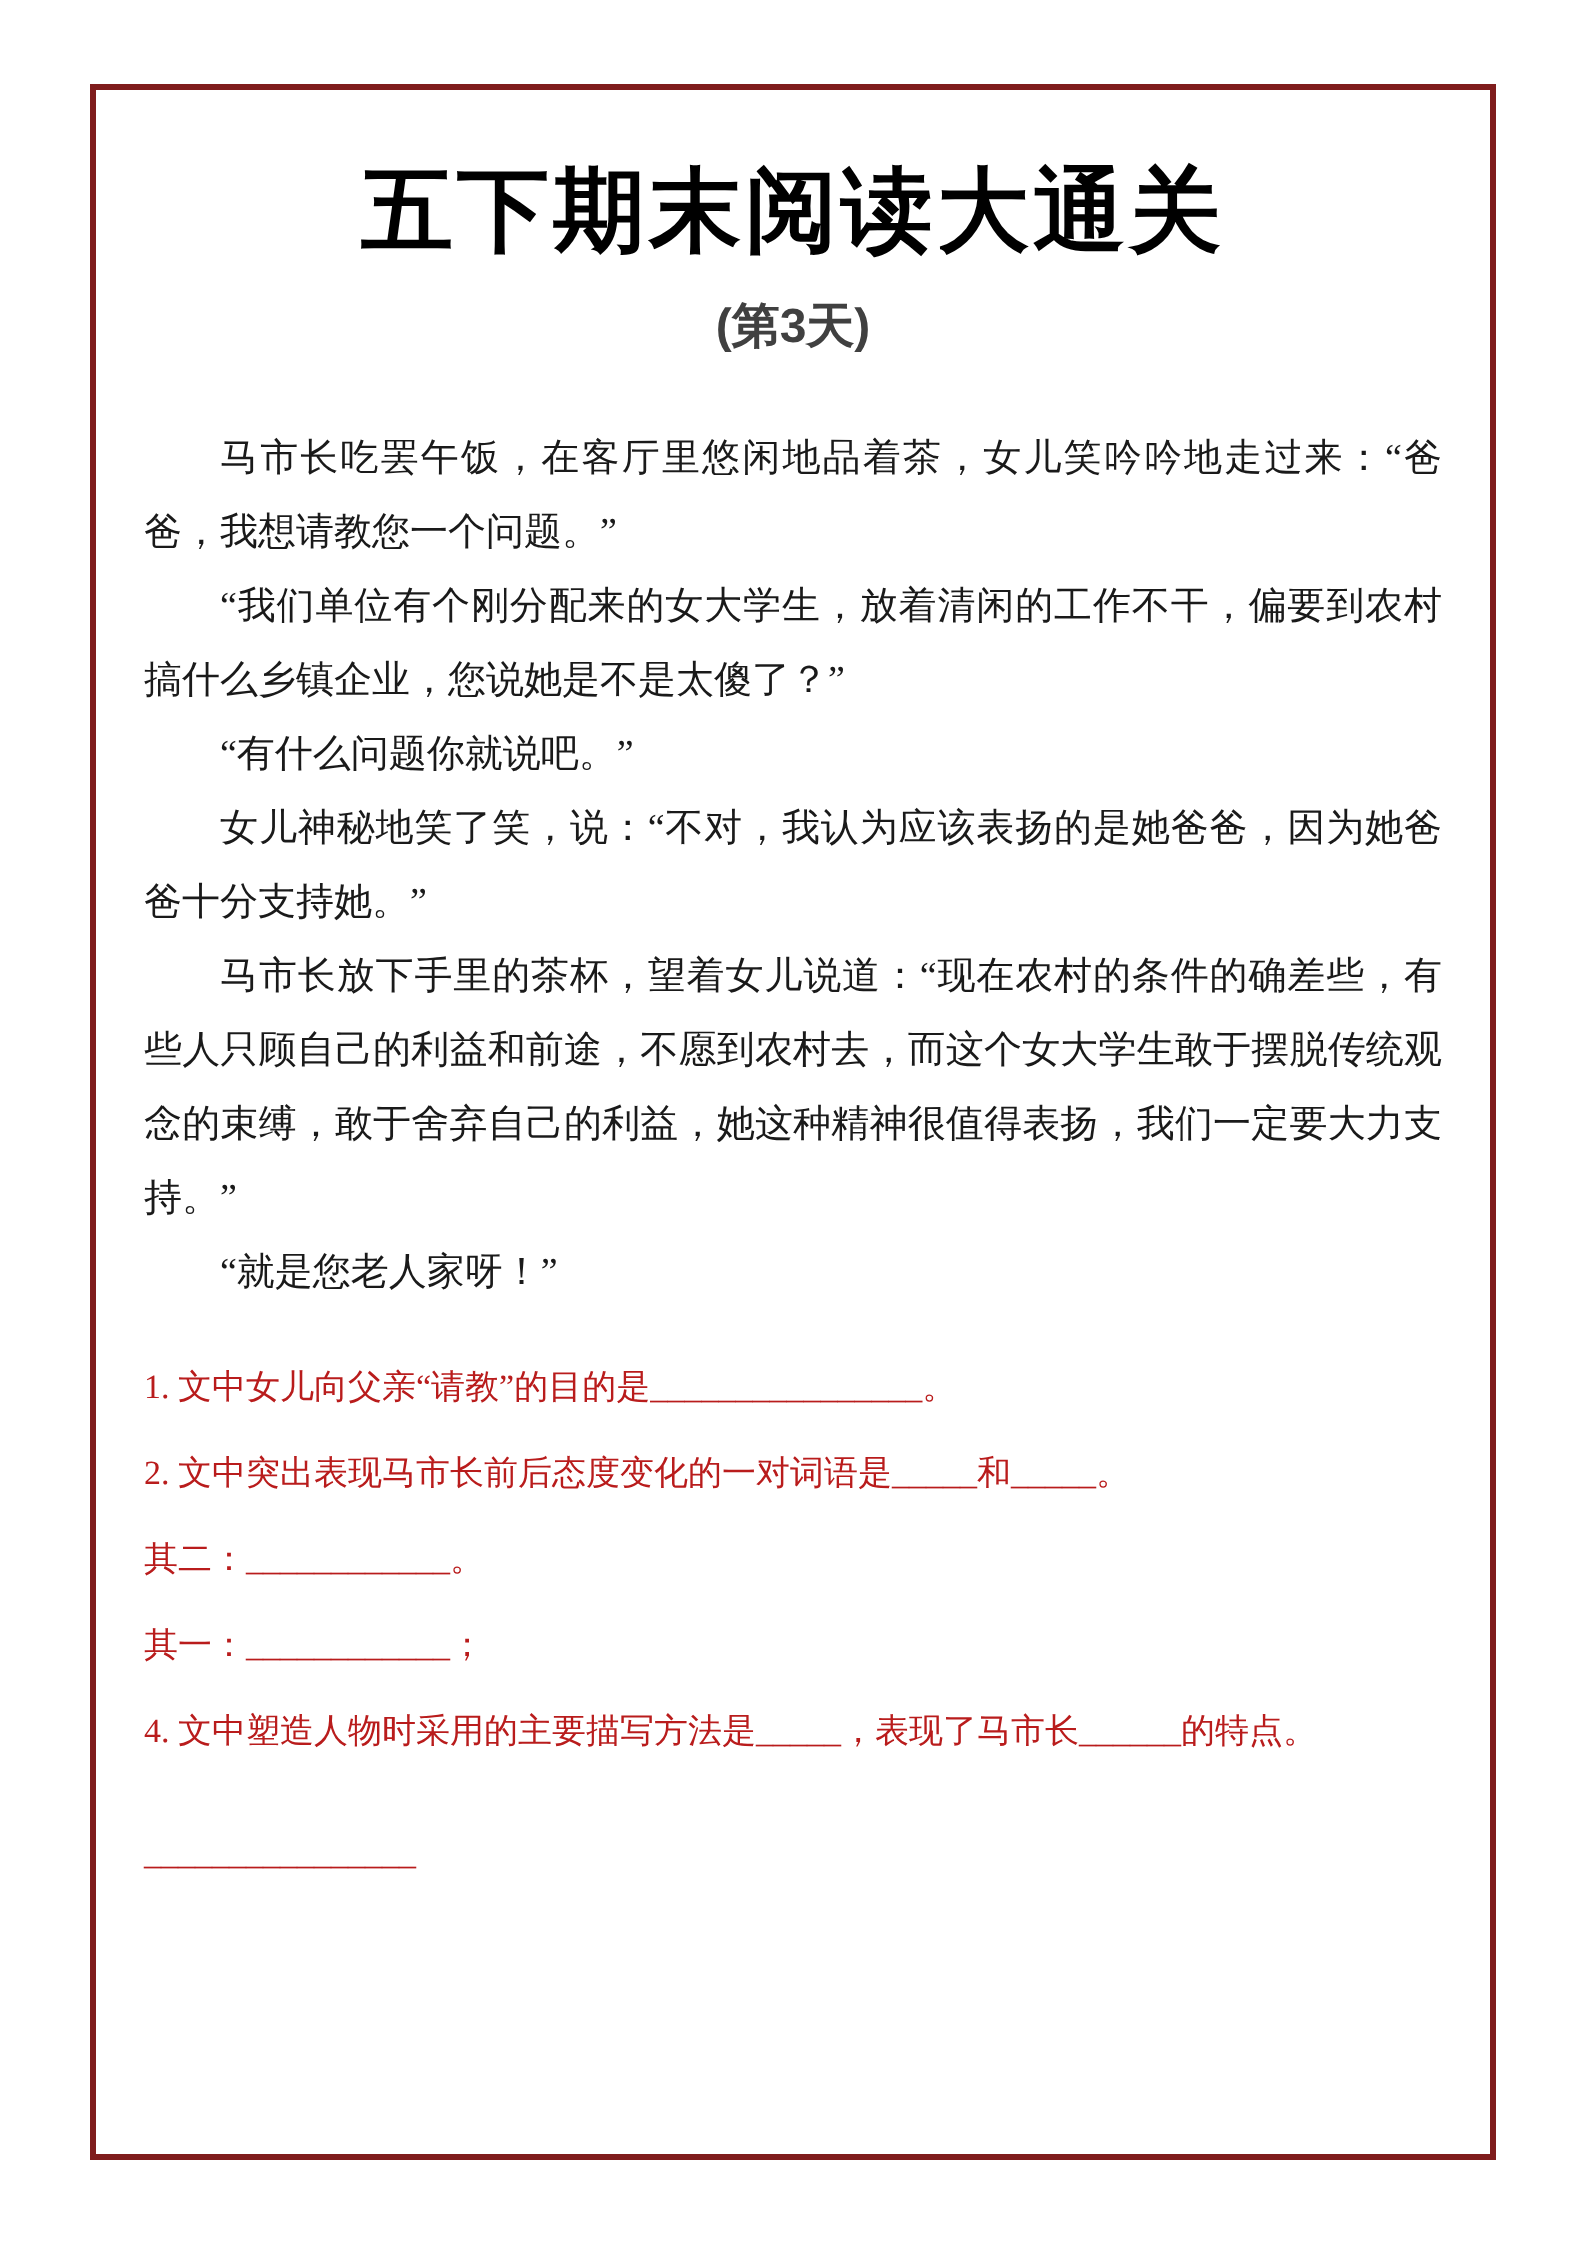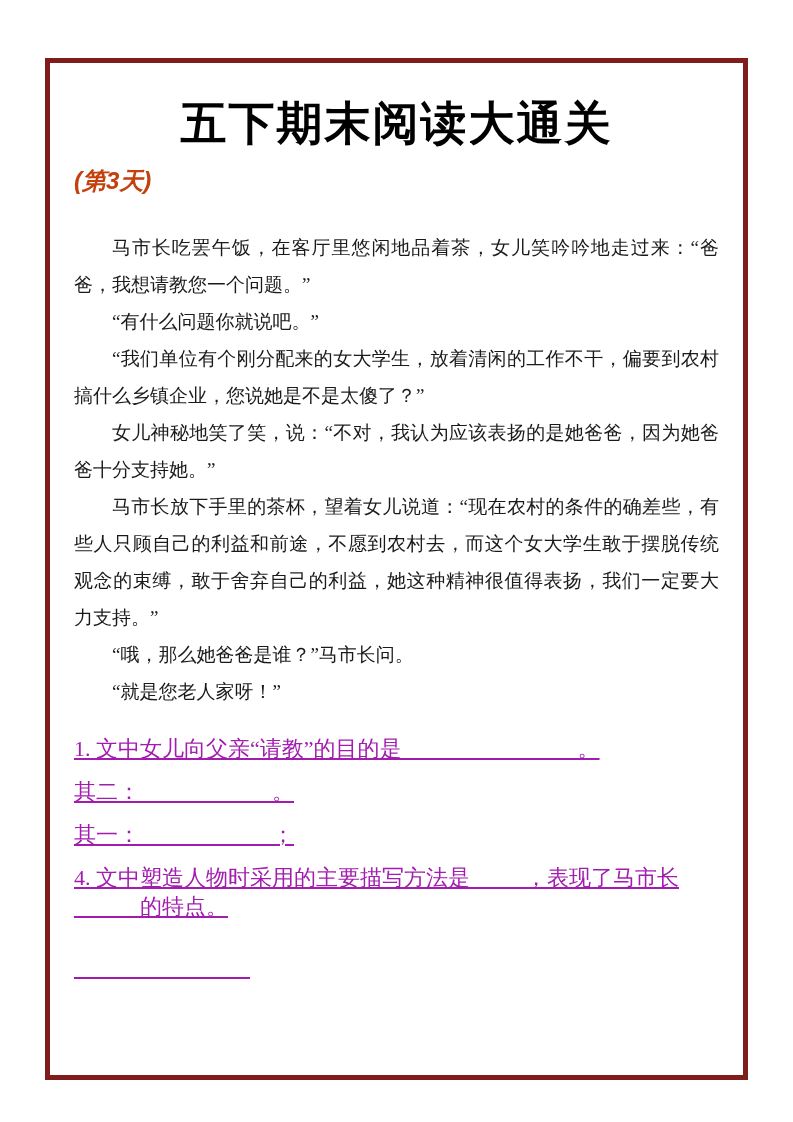--- a/index.html
+++ b/index.html
@@ -13,90 +13,88 @@
     position: relative;
     font-family: "Liberation Serif", serif;
     color: #111111;
   }
   .border-frame {
     position: absolute;
     left: 45px;
     top: 42px;
     right: 45px;
     bottom: 42px;
-    border: 5px solid #7f1d1d;
+    border: 3px solid #7f1d1d;
     box-sizing: border-box;
     padding: 0 24px;
     overflow: hidden;
-    margin-top: 16px;
   }
   .page-title {
     margin: 30px 0 0 0;
     text-align: center;
     font-family: "Liberation Sans", sans-serif;
     font-weight: 900;
     font-size: 46px;
     letter-spacing: 2px;
     color: #000000;
   }
   .page-subtitle {
     margin-top: 10px;
-    color: #c2410c;
+    text-align: center;
+    color: #404040;
     font-family: "Liberation Sans", sans-serif;
     font-weight: 700;
     font-size: 24px;
-    font-style: italic;
   }
   .story {
     margin-top: 32px;
     font-size: 19px;
     line-height: 37px;
     color: #1a1a1a;
     text-align: justify;
     font-family: Liberation Serif, serif;
   }
   .story p {
     margin: 0;
     text-indent: 2em;
   }
   .questions {
     margin-top: 24px;
-    font-size: 22px;
+    font-size: 17px;
     line-height: 29px;
-    color: #a21caf;
-    text-decoration: underline;
+    color: #b91c1c;
   }
   .questions p {
     margin: 0 0 14px 0;
   }
   .questions p.bottom-blank {
     margin-top: 32px;
     letter-spacing: 0;
   }
 </style>
 </head>
 <body>
 
 <div class="border-frame">
 
   <h1 class="page-title">五下期末阅读大通关</h1>
 
   <div class="page-subtitle">(第3天)</div>
 
   <div class="story">
     <p>马市长吃罢午饭，在客厅里悠闲地品着茶，女儿笑吟吟地走过来：“爸爸，我想请教您一个问题。”</p>
+    <p>“我们单位有个刚分配来的女大学生，放着清闲的工作不干，偏要到农村搞什么乡镇企业，您说她是不是太傻了？”</p>
     <p>“有什么问题你就说吧。”</p>
-    <p>“我们单位有个刚分配来的女大学生，放着清闲的工作不干，偏要到农村搞什么乡镇企业，您说她是不是太傻了？”</p>
     <p>女儿神秘地笑了笑，说：“不对，我认为应该表扬的是她爸爸，因为她爸爸十分支持她。”</p>
     <p>马市长放下手里的茶杯，望着女儿说道：“现在农村的条件的确差些，有些人只顾自己的利益和前途，不愿到农村去，而这个女大学生敢于摆脱传统观念的束缚，敢于舍弃自己的利益，她这种精神很值得表扬，我们一定要大力支持。”</p>
-    <p>“哦，那么她爸爸是谁？”马市长问。</p>
     <p>“就是您老人家呀！”</p>
   </div>
 
   <div class="questions">
     <p>1. 文中女儿向父亲“请教”的目的是________________。</p>
+    <p>2. 文中突出表现马市长前后态度变化的一对词语是_____和_____。</p>
     <p>其二：____________。</p>
     <p>其一：____________；</p>
     <p>4. 文中塑造人物时采用的主要描写方法是_____，表现了马市长______的特点。</p>
     <p class="bottom-blank">________________</p>
   </div>
 
 </div>
 
 </body></html>

